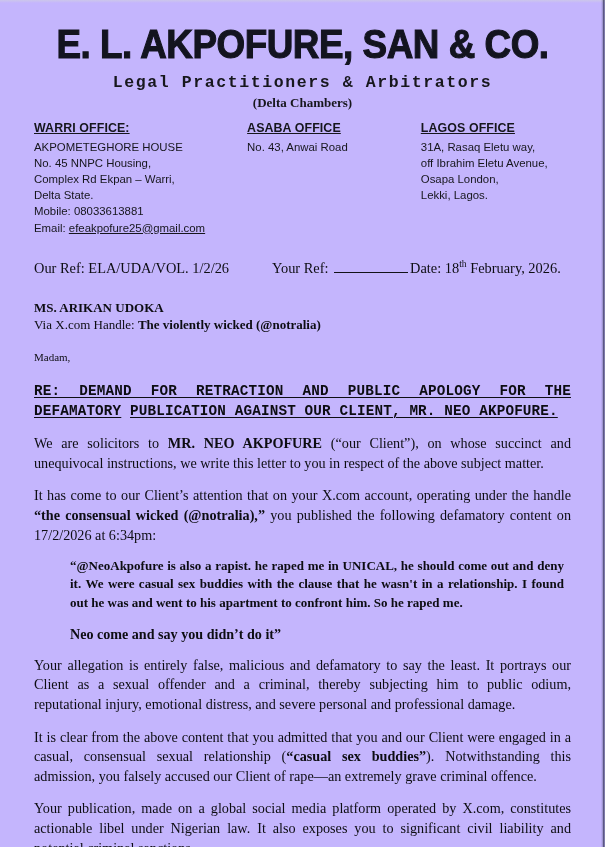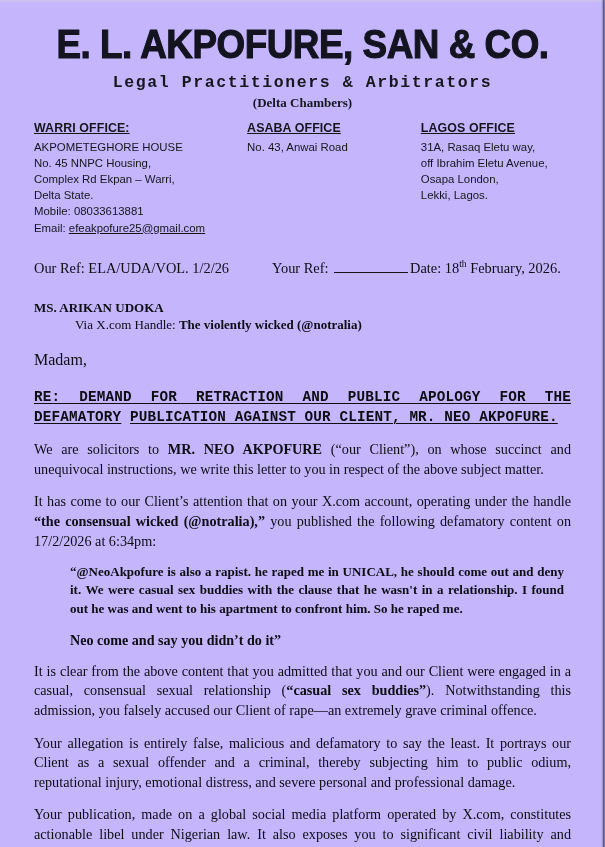--- a/index.html
+++ b/index.html
@@ -126,27 +126,27 @@
   .ref-date sup { font-size: 0.66em; vertical-align: super; }
 
   
   .addressee {
     margin-top: 22px;
     font-family: "Liberation Serif", serif;
     font-size: 13px;
     line-height: 1.34;
   }
   .addressee-name { font-weight: 700; display: block; }
-  .addressee-handle { display: block; margin-left: 41px; }
+  .addressee-handle { display: block; }
   .addressee-handle b { font-weight: 700; }
 
   .salutation {
     margin-top: 18px;
     font-family: "Liberation Serif", serif;
-    font-size: 16px;
+    font-size: 11px;
   }
 
   
   .subject {
     margin-top: 19px;
     font-family: Liberation Mono, monospace;
     font-weight: 700;
     font-size: 14.3px;
     line-height: 1.36;
     text-align: justify;
@@ -246,20 +246,20 @@
       <span>PUBLICATION AGAINST OUR CLIENT, MR. NEO AKPOFURE.</span>
     </div>
 
     <p class="body"><span>We are solicitors to </span><b>MR. NEO AKPOFURE</b><span> (“our Client”), on whose succinct and unequivocal instructions, we write this letter to you in respect of the above subject matter.</span></p>
 
     <p class="body"><span>It has come to our Client’s attention that on your X.com account, operating under the handle </span><b>“the consensual wicked (@notralia),”</b><span> you published the following defamatory content on 17/2/2026 at 6:34pm:</span></p>
 
     <div class="quote-block">“@NeoAkpofure is also a rapist. he raped me in UNICAL, he should come out and deny it. We were casual sex buddies with the clause that he wasn't in a relationship. I found out he was and went to his apartment to confront him. So he raped me.</div>
     <div class="quote-tail">Neo come and say you didn’t do it”</div>
 
+    <p class="body">Your allegation is entirely false, malicious and defamatory to say the least. It portrays our Client as a sexual offender and a criminal, thereby subjecting him to public odium, reputational injury, emotional distress, and severe personal and professional damage.</p>
+
     <p class="body"><span>It is clear from the above content that you admitted that you and our Client were engaged in a casual, consensual sexual relationship (</span><b>“casual sex buddies”</b><span>). Notwithstanding this admission, you falsely accused our Client of rape—an extremely grave criminal offence.</span></p>
-
-    <p class="body">Your allegation is entirely false, malicious and defamatory to say the least. It portrays our Client as a sexual offender and a criminal, thereby subjecting him to public odium, reputational injury, emotional distress, and severe personal and professional damage.</p>
 
     <p class="body">Your publication, made on a global social media platform operated by X.com, constitutes actionable libel under Nigerian law. It also exposes you to significant civil liability and potential criminal sanctions.</p>
 
   </div>
 </div>
 
 </body></html>

